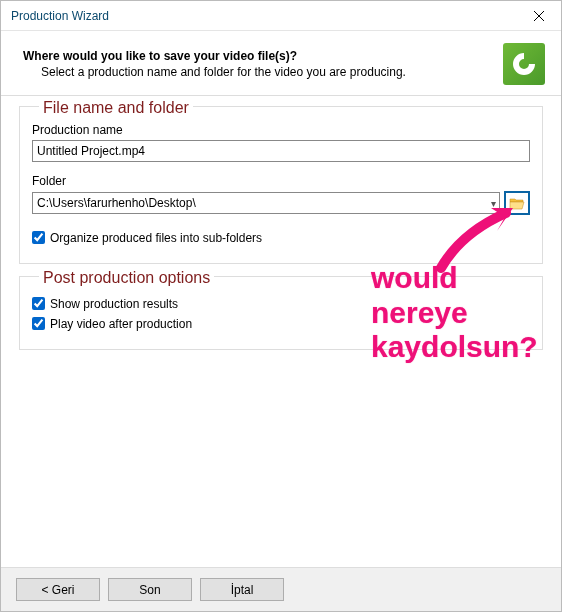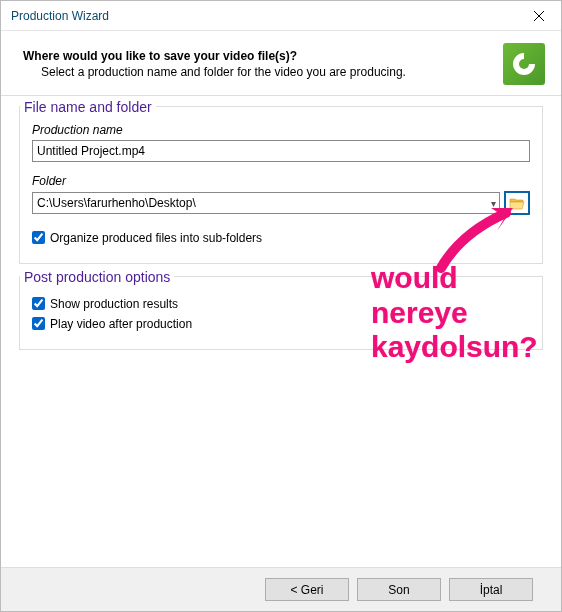--- a/index.html
+++ b/index.html
@@ -49,27 +49,27 @@
   }
   .group {
     position: relative;
     border: 1px solid #ddd;
     padding: 14px 12px 12px 12px;
     margin-bottom: 12px;
     background: #fff;
   }
   .group-title {
     position: absolute;
-    top: -8px; left: 0;
+    top: -8px; left: 19px;
     background: #fff;
     padding: 0 4px;
-    font-size: 14px;
-    color: #4c1d95;
-  }
-  .label { display: block; margin: 2px 0 3px 0; font-style: italic; }
+    font-size: 16px;
+    color: #7f1d1d;
+  }
+  .label { display: block; margin: 2px 0 3px 0; }
   .text-input, .combo {
     width: 100%;
     height: 22px;
     border: 1px solid #888;
     padding: 2px 4px;
     font-size: 12px;
     font-family: inherit;
     background: #fff;
   }
   .combo-row { display: flex; gap: 4px; align-items: center; }
@@ -96,22 +96,22 @@
   .check-row { display: flex; gap: 5px; margin: 6px 0; }
   .check-row input { width: 13px; height: 13px; margin: 0; accent-color: #0066cc; }
   .footer {
     position: absolute;
     bottom: 0; left: 0; right: 0;
     height: 44px;
     border-top: 1px solid #ddd;
     background: #f0f0f0;
     display: flex;
     align-items: center;
-    justify-content: flex-end;
-    padding: 0 28px;
+    justify-content: flex-start;
+    padding: 0 15px;
     gap: 8px;
   }
   .footer button {
     width: 84px; height: 23px;
     border: 1px solid #adadad;
     background: #e1e1e1;
     font-size: 12px;
     font-family: inherit;
     cursor: pointer;
   }

